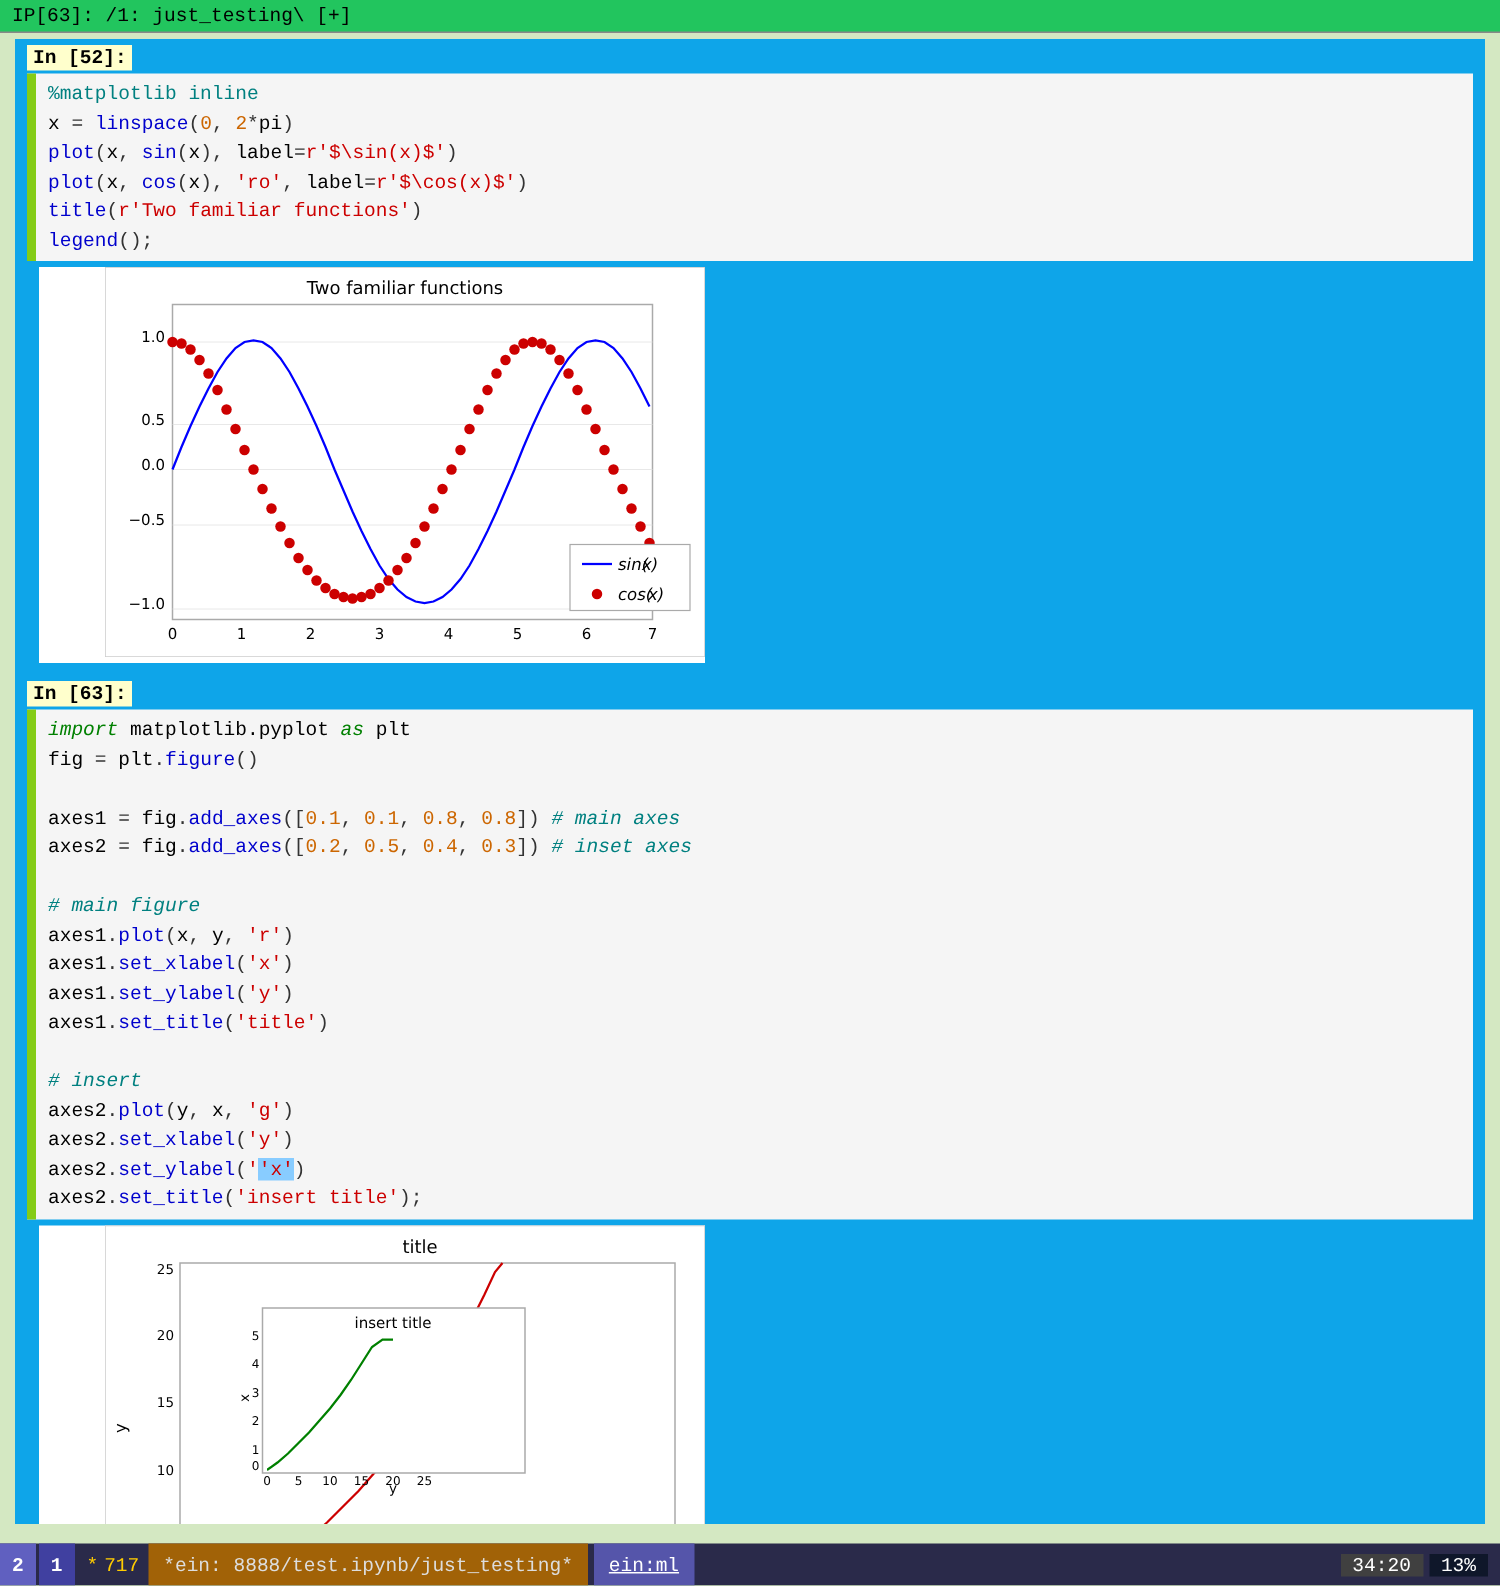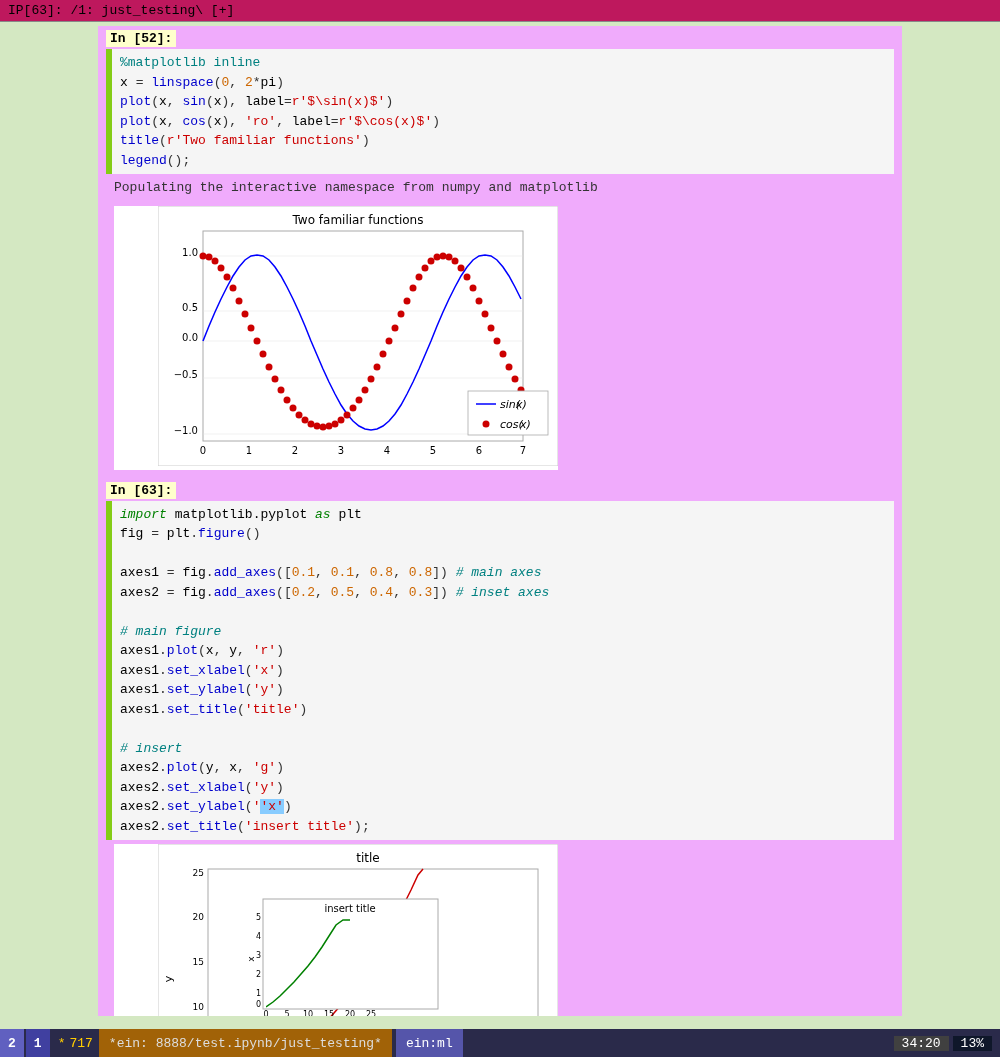--- a/index.html
+++ b/index.html
@@ -8,31 +8,31 @@
       font-family: 'Courier New', Courier, monospace;
       font-size: 13px;
       width: 1000px;
       height: 1057px;
       overflow: hidden;
       position: relative;
     }
 
     
     #title-bar {
-      background: #be185d;
+      background: #22c55e;
       padding: 3px 8px;
       font-size: 13px;
       color: #000;
       border-bottom: 1px solid #888;
     }
 
     
     #notebook {
-      background: #f0abfc;
-      width: 804px;
+      background: #0ea5e9;
+      width: 980px;
       margin: 4px auto 0;
       height: 990px;
       overflow-y: auto;
       position: relative;
     }
 
     .cell {
       padding: 4px 8px;
       position: relative;
     }
@@ -127,20 +127,21 @@
       color: #ddd;
     }
 
     .status-mode {
       background: #5555aa;
       padding: 0 10px;
       height: 100%;
       display: flex;
       align-items: center;
       margin-left: 4px;
+      text-decoration: underline;
     }
 
     .status-right {
       margin-left: auto;
       display: flex;
       align-items: center;
       padding-right: 8px;
     }
 
     .status-pos {
@@ -168,21 +169,20 @@
 <div id="notebook">
 
   <div class="cell">
     <div class="cell-in-label">In [52]:</div>
     <div class="cell-code"><span class="magicfn">%matplotlib inline</span>
 <span class="var">x</span> <span class="punc">=</span> <span class="fn">linspace</span><span class="punc">(</span><span class="num">0</span><span class="punc">,</span> <span class="num">2</span><span class="punc">*</span><span class="var">pi</span><span class="punc">)</span>
 <span class="fn">plot</span><span class="punc">(</span><span class="var">x</span><span class="punc">,</span> <span class="fn">sin</span><span class="punc">(</span><span class="var">x</span><span class="punc">),</span> <span class="var">label</span><span class="punc">=</span><span class="str">r'$\sin(x)$'</span><span class="punc">)</span>
 <span class="fn">plot</span><span class="punc">(</span><span class="var">x</span><span class="punc">,</span> <span class="fn">cos</span><span class="punc">(</span><span class="var">x</span><span class="punc">),</span> <span class="str">'ro'</span><span class="punc">,</span> <span class="var">label</span><span class="punc">=</span><span class="str">r'$\cos(x)$'</span><span class="punc">)</span>
 <span class="fn">title</span><span class="punc">(</span><span class="str">r'Two familiar functions'</span><span class="punc">)</span>
 <span class="fn">legend</span><span class="punc">();</span></div>
-    <div class="cell-output">Populating the interactive namespace from numpy and matplotlib</div>
     
     <div class="plot-container">
       <svg width="400" height="260">
 
         <rect x="0" y="0" width="400" height="260" fill="white" stroke="#ccc"></rect>
 
         <text x="200" y="18" text-anchor="middle" font-size="12" font-family="DejaVu Sans, Arial">Two familiar functions</text>
 
         <rect x="45" y="25" width="320" height="210" fill="white" stroke="#aaa"></rect>
 

